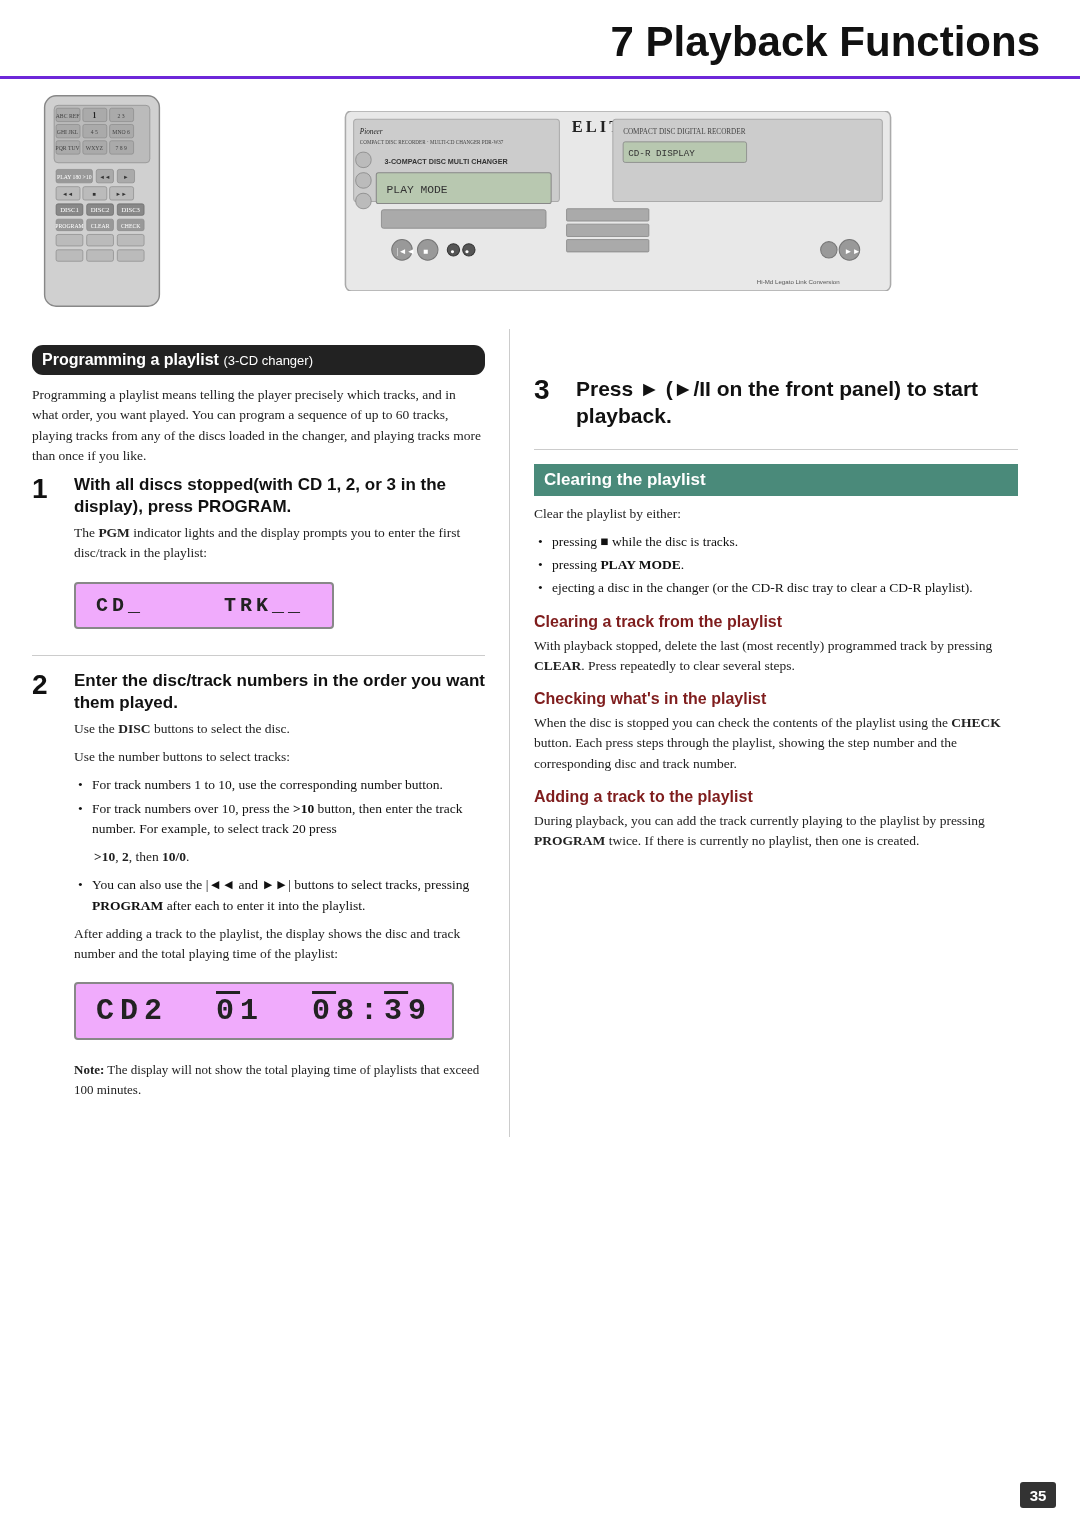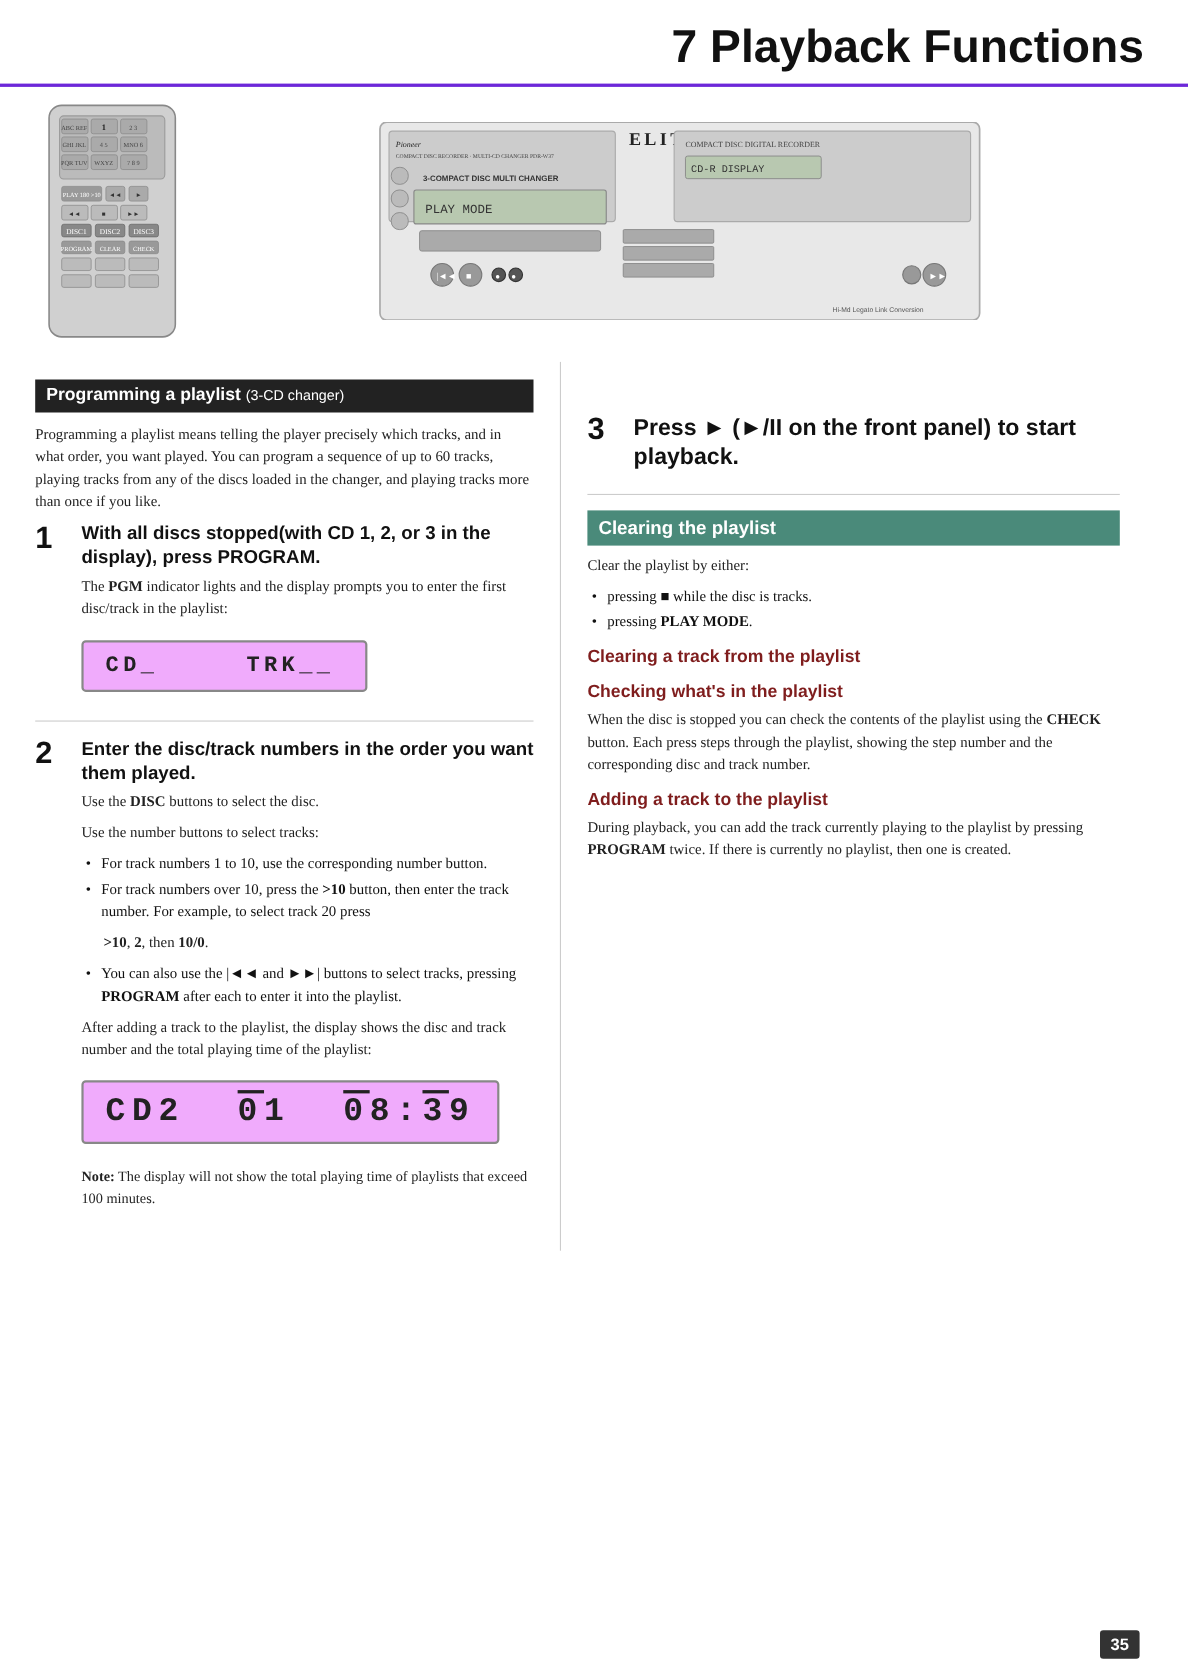--- a/index.html
+++ b/index.html
@@ -71,20 +71,21 @@
 
     
     .section-heading-dark {
       background: #222;
       color: #fff;
       font-family: Arial, sans-serif;
       font-size: 16px;
       font-weight: bold;
       padding: 6px 10px;
       margin-bottom: 10px;
+      border-radius: 11px;
     }
     .section-heading-dark .sub-label {
       font-size: 13px;
       font-weight: normal;
     }
 
     
     .section-heading-teal {
       background: #4a8a7a;
       color: #fff;
@@ -184,21 +185,21 @@
       margin: 14px 0;
     }
 
     
     b, strong { font-weight: bold; }
 
     
     .page-number {
       position: absolute;
       bottom: 18px;
-      right: 44px;
+      right: 24px;
       background: #333;
       color: #fff;
       font-family: Arial, sans-serif;
       font-size: 15px;
       font-weight: bold;
       width: 36px;
       height: 26px;
       display: flex;
       align-items: center;
       justify-content: center;
@@ -394,23 +395,25 @@
       </div>
     </div>
 
     <hr class="section-divider">
 
     <div class="section-heading-teal">Clearing the playlist</div>
     <p>Clear the playlist by either:</p>
     <ul class="content-list">
       <li>pressing ■ while the disc is tracks.</li>
       <li>pressing <strong>PLAY MODE</strong>.</li>
+      <li>ejecting a disc in the changer (or the CD-R disc tray to clear a CD-R playlist).</li>
     </ul>
 
     <div class="section-heading-sub">Clearing a track from the playlist</div>
+    <p>With playback stopped, delete the last (most recently) programmed track by pressing <strong>CLEAR</strong>. Press repeatedly to clear several steps.</p>
 
     <div class="section-heading-sub">Checking what's in the playlist</div>
     <p>When the disc is stopped you can check the contents of the playlist using the <strong>CHECK</strong> button. Each press steps through the playlist, showing the step number and the corresponding disc and track number.</p>
 
     <div class="section-heading-sub">Adding a track to the playlist</div>
     <p>During playback, you can add the track currently playing to the playlist by pressing <strong>PROGRAM</strong> twice. If there is currently no playlist, then one is created.</p>
   </div>
 </div>
 
 <div class="page-number">35</div>

